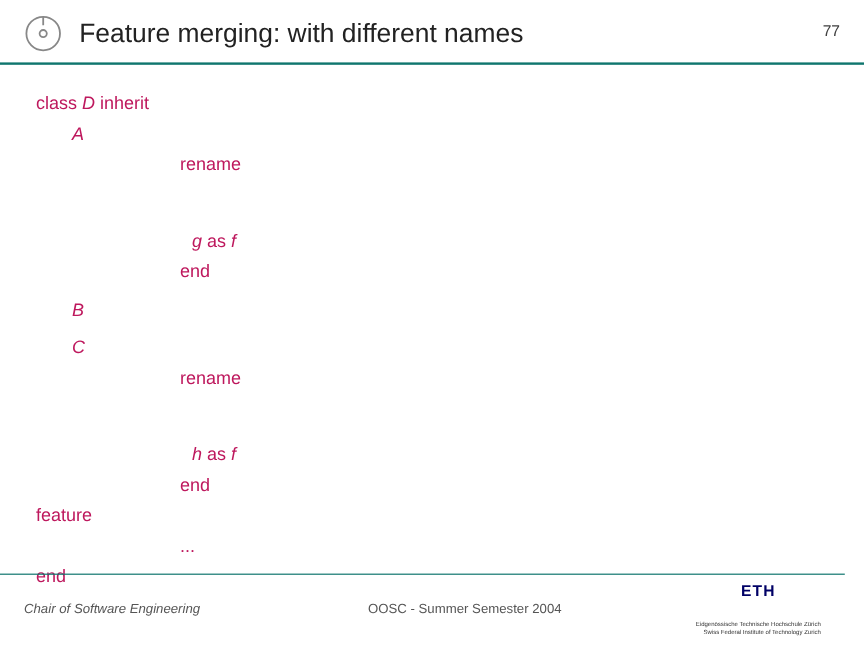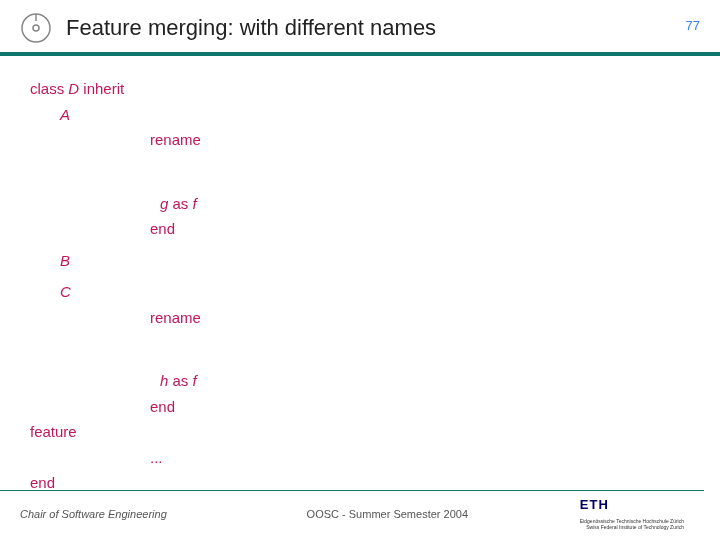--- a/index.html
+++ b/index.html
@@ -10,41 +10,41 @@
       background: #ffffff;
       font-family: Arial, Helvetica, sans-serif;
       overflow: hidden;
       position: relative;
     }
 
     .header {
       display: flex;
       align-items: center;
       padding: 12px 20px 8px 20px;
-      border-bottom: 4px solid #0f766e;
+      border-bottom: 2px solid #0f766e;
       position: relative;
     }
 
     .header-icon {
       width: 32px;
       height: 32px;
       margin-right: 14px;
       flex-shrink: 0;
     }
 
     .header-title {
       font-size: 22px;
       font-weight: normal;
       color: #222222;
       flex: 1;
     }
 
     .slide-number {
       font-size: 13px;
-      color: #3b82f6;
+      color: #404040;
       position: absolute;
       right: 20px;
       top: 18px;
     }
 
     .content {
       padding: 20px 30px 10px 30px;
       font-family: Liberation Sans, sans-serif;
       font-size: 15px;
       color: #be185d;
@@ -80,22 +80,22 @@
 
     .footer-center {
       font-size: 11px;
       color: #555555;
       margin-left: 28px;
     }
 
     .eth-logo {
       display: flex;
       flex-direction: column;
-      align-items: flex-start;
-      gap: 6px;
+      align-items: center;
+      gap: 18px;
     }
 
     .eth-logo-text {
       font-size: 13px;
       font-weight: bold;
       color: #000066;
       letter-spacing: 1px;
     }
 
     .eth-logo-sub {

